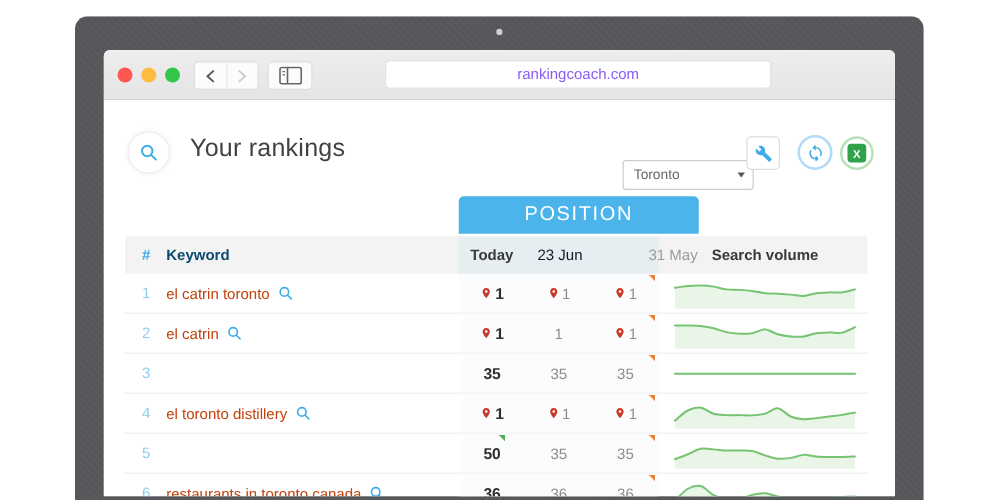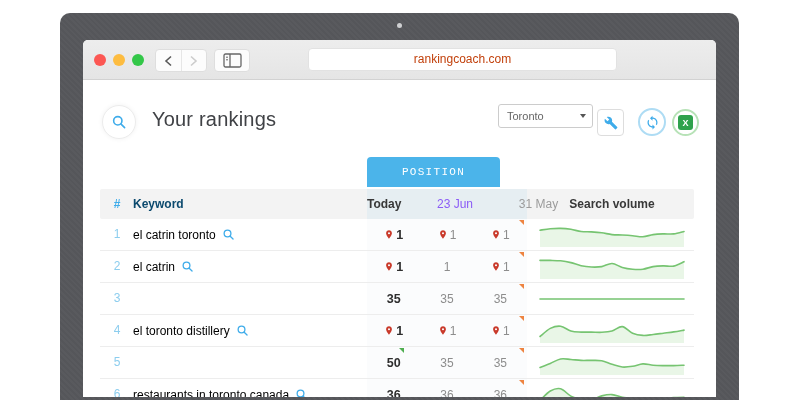--- a/index.html
+++ b/index.html
@@ -27,75 +27,75 @@
   .nav-group { position:absolute; left:72px; top:9px; width:52px; height:23px;
                background:#fcfcfc; border:1px solid #dedede; border-radius:4px; display:flex; }
   .nav-btn { flex:1; display:flex; align-items:center; justify-content:center;
              background:none; border:none; }
   .nav-btn.back { border-right:1px solid #e6e6e6; }
   .sidebar-btn { position:absolute; left:131px; top:9px; width:36px; height:23px;
                  background:#fcfcfc; border:1px solid #dedede; border-radius:4px;
                  display:flex; align-items:center; justify-content:center; }
   .url-bar { position:absolute; left:225px; top:8px; width:309px; height:23px;
              background:#fff; border:1px solid #e2e2e2; border-radius:4px;
-             text-align:center; line-height:21px; font-size:12px; color:#c2410c; }
+             text-align:center; line-height:21px; font-size:12px; color:#8b5cf6; }
 
   
   .content { position:absolute; top:40px; left:0; right:0; bottom:0; background:#fff; }
 
   .badge { position:absolute; left:19px; top:25px; width:34px; height:34px; border-radius:50%;
            border:1px solid #ececec; box-shadow:0 0 5px rgba(0,0,0,.06);
            display:flex; align-items:center; justify-content:center; background:#fff; }
   .page-title { position:absolute; left:69px; top:28px; font-size:20px; font-weight:400;
                 color:#404246; letter-spacing:.2px; }
 
-  .select-wrap { position:absolute; left:415px; top:24px; width:95px; height:24px; }
+  .select-wrap { position:absolute; left:415px; top:48px; width:105px; height:24px; }
   .select-wrap select { width:100%; height:100%; appearance:none; -webkit-appearance:none;
            border:1px solid #ccc; border-radius:3px; background:#fff; color:#666;
            font-size:11px; padding:0 18px 0 8px; font-family:inherit; }
   .select-wrap::after { content:''; position:absolute; right:7px; top:10px; width:0; height:0;
            border-left:3.5px solid transparent; border-right:3.5px solid transparent;
            border-top:4.5px solid #555; pointer-events:none; }
 
   .tool-btn { position:absolute; left:514px; top:29px; width:27px; height:27px;
               background:#fff; border:1px solid #ddd; border-radius:4px;
               display:flex; align-items:center; justify-content:center; }
   .round-btn { position:absolute; border-radius:50%; background:#fff;
                display:flex; align-items:center; justify-content:center; }
   .round-btn.blue  { left:555px; top:28px; width:28px; height:28px; border:2px solid #aedcf4; }
   .round-btn.green { left:589px; top:29px; width:27px; height:27px; border:2px solid #b7e2b7; }
   .xls { width:15px; height:15px; background:var(--excel-green,#2fa24c); border-radius:3px;
          color:#fff; font-size:9px; font-weight:bold; display:flex;
          align-items:center; justify-content:center; }
 
-  .position-tab { position:absolute; left:284px; top:77px; width:133px; height:30px;
+  .position-tab { position:absolute; left:284px; top:77px; width:192px; height:30px;
                   background:var(--tab-blue,#4bb4ea); border-radius:4px 4px 0 0;
-                  color:#fff; font-size:11px; letter-spacing:1.3px; text-align:center;
-                  line-height:30px;font-family:Liberation Mono, monospace; }
+                  color:#fff; font-size:16px; letter-spacing:1.3px; text-align:center;
+                  line-height:30px; }
 
   .table { position:absolute; left:17px; top:109px; width:594px; }
   .thead { position:absolute; top:0; left:0; width:594px; height:30px;
            background:#f3f3f3; border-radius:2px; }
   .pos-tint { position:absolute; left:267px; top:0; width:160px; height:30px;
               background:rgba(77,181,234,.07); }
   .th { position:absolute; top:0; line-height:30px; font-size:12px; color:#0c4a6e; }
   .th-rank    { left:0;  width:34px;  text-align:center; font-weight:bold; color:var(--accent-blue,#3facea); }
   .th-keyword { left:33px; font-weight:bold; }
-  .th-today   { left:267px; width:53px; text-align:left; font-weight:bold; color:#383838; }
-  .th-jun     { left:328px; width:54px; text-align:center; color:#8b5cf6; }
+  .th-today   { left:267px; width:53px; text-align:center; font-weight:bold; color:#383838; }
+  .th-jun     { left:321px; width:54px; text-align:center; color:#0f172a; }
   .th-may     { left:374px; width:53px; text-align:center; color:#9b9b9b;margin-left:38px; }
   .th-vol     { left:438px; width:148px; text-align:center; font-weight:bold; color:#383838; }
 
   .tbody { position:absolute; top:30px; left:0; width:594px; }
   .row { position:relative; height:32px; border-bottom:1px solid #ededed; }
   .rank { position:absolute; left:0; width:34px; text-align:center; line-height:31px;
           font-size:12px; color:var(--light-blue,#8ccdee); }
   .kw-wrap { position:absolute; left:33px; top:0; height:31px; display:flex;
              align-items:center; gap:6px; }
-  .keyword { font-size:12px; color:#000000; }
+  .keyword { font-size:12px; color:#c2410c; }
   .mag { flex:none; }
   .pos-area { position:absolute; left:267px; top:0; height:31px; width:160px;
               display:flex; background:#fbfcfd; }
   .pos { flex:1; position:relative; display:flex; align-items:center;
          justify-content:center; gap:2px; font-size:12px; color:#8d8d8d; }
   .pos.today .val { font-weight:bold; color:#2e2e2e; font-size:12.5px; }
   .pin { width:10px; height:13px; fill:var(--pin-red,#c93a2b); margin-top:-1px; }
   .corner { position:absolute; top:1px; width:0; height:0;
             border-left:5px solid transparent; }
   .corner.orange { right:3px;  border-top:5px solid var(--marker-orange,#ee8441); }

